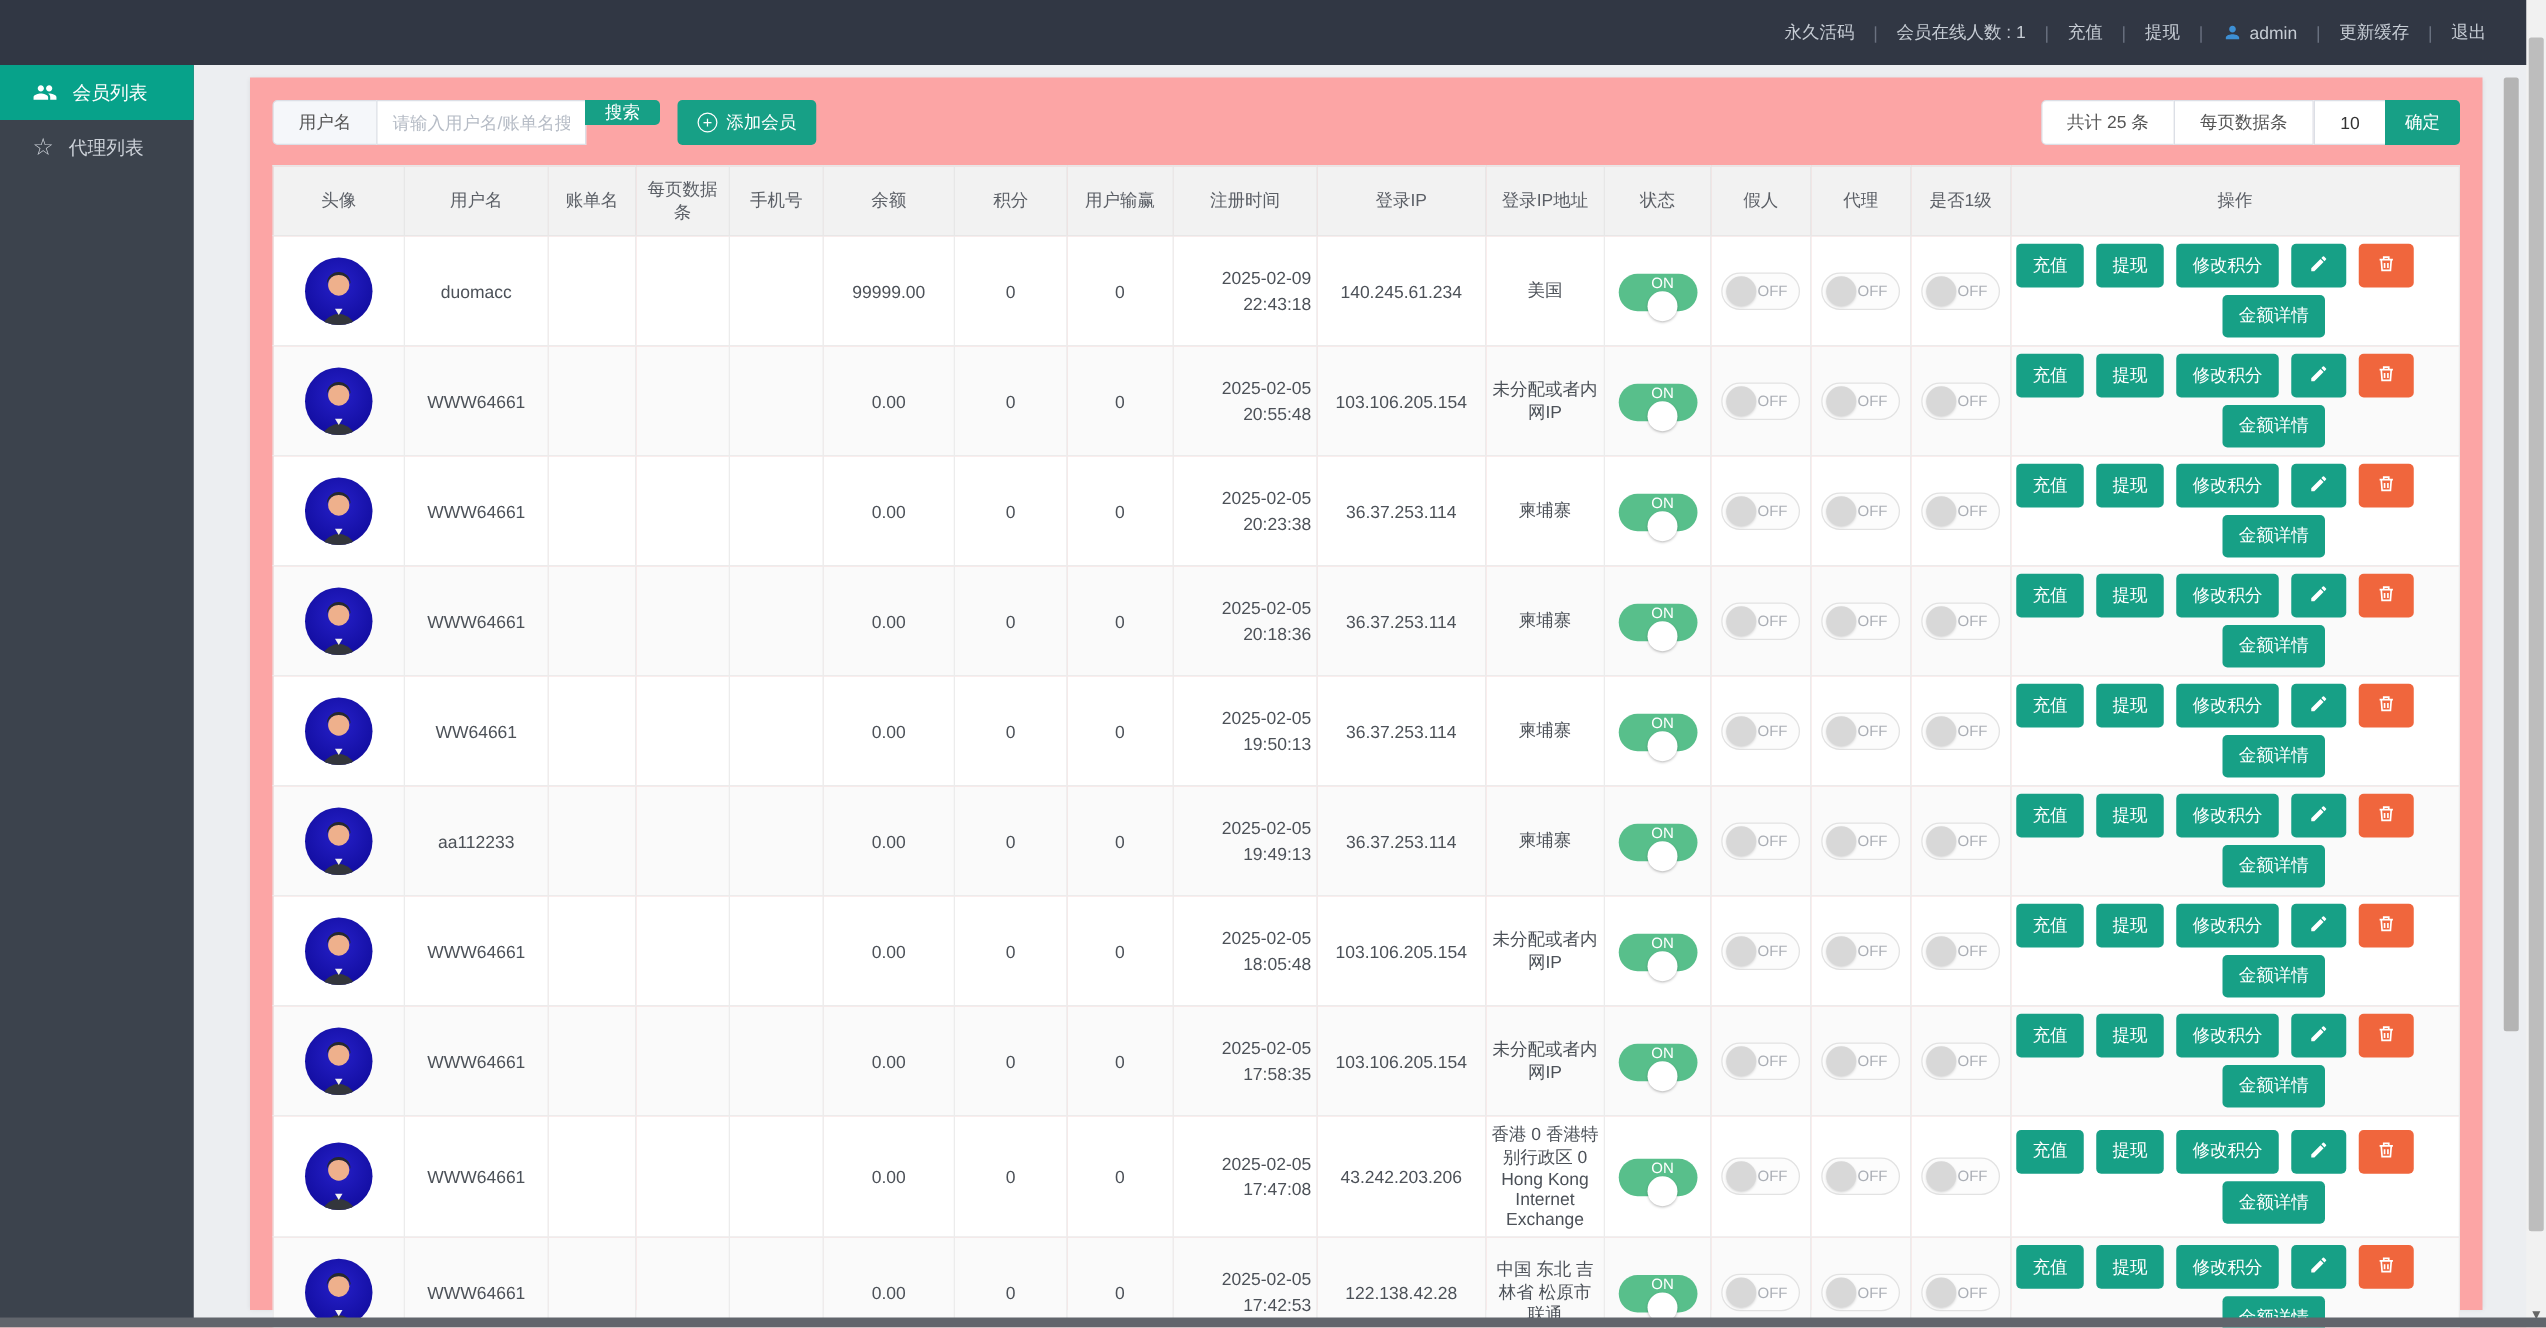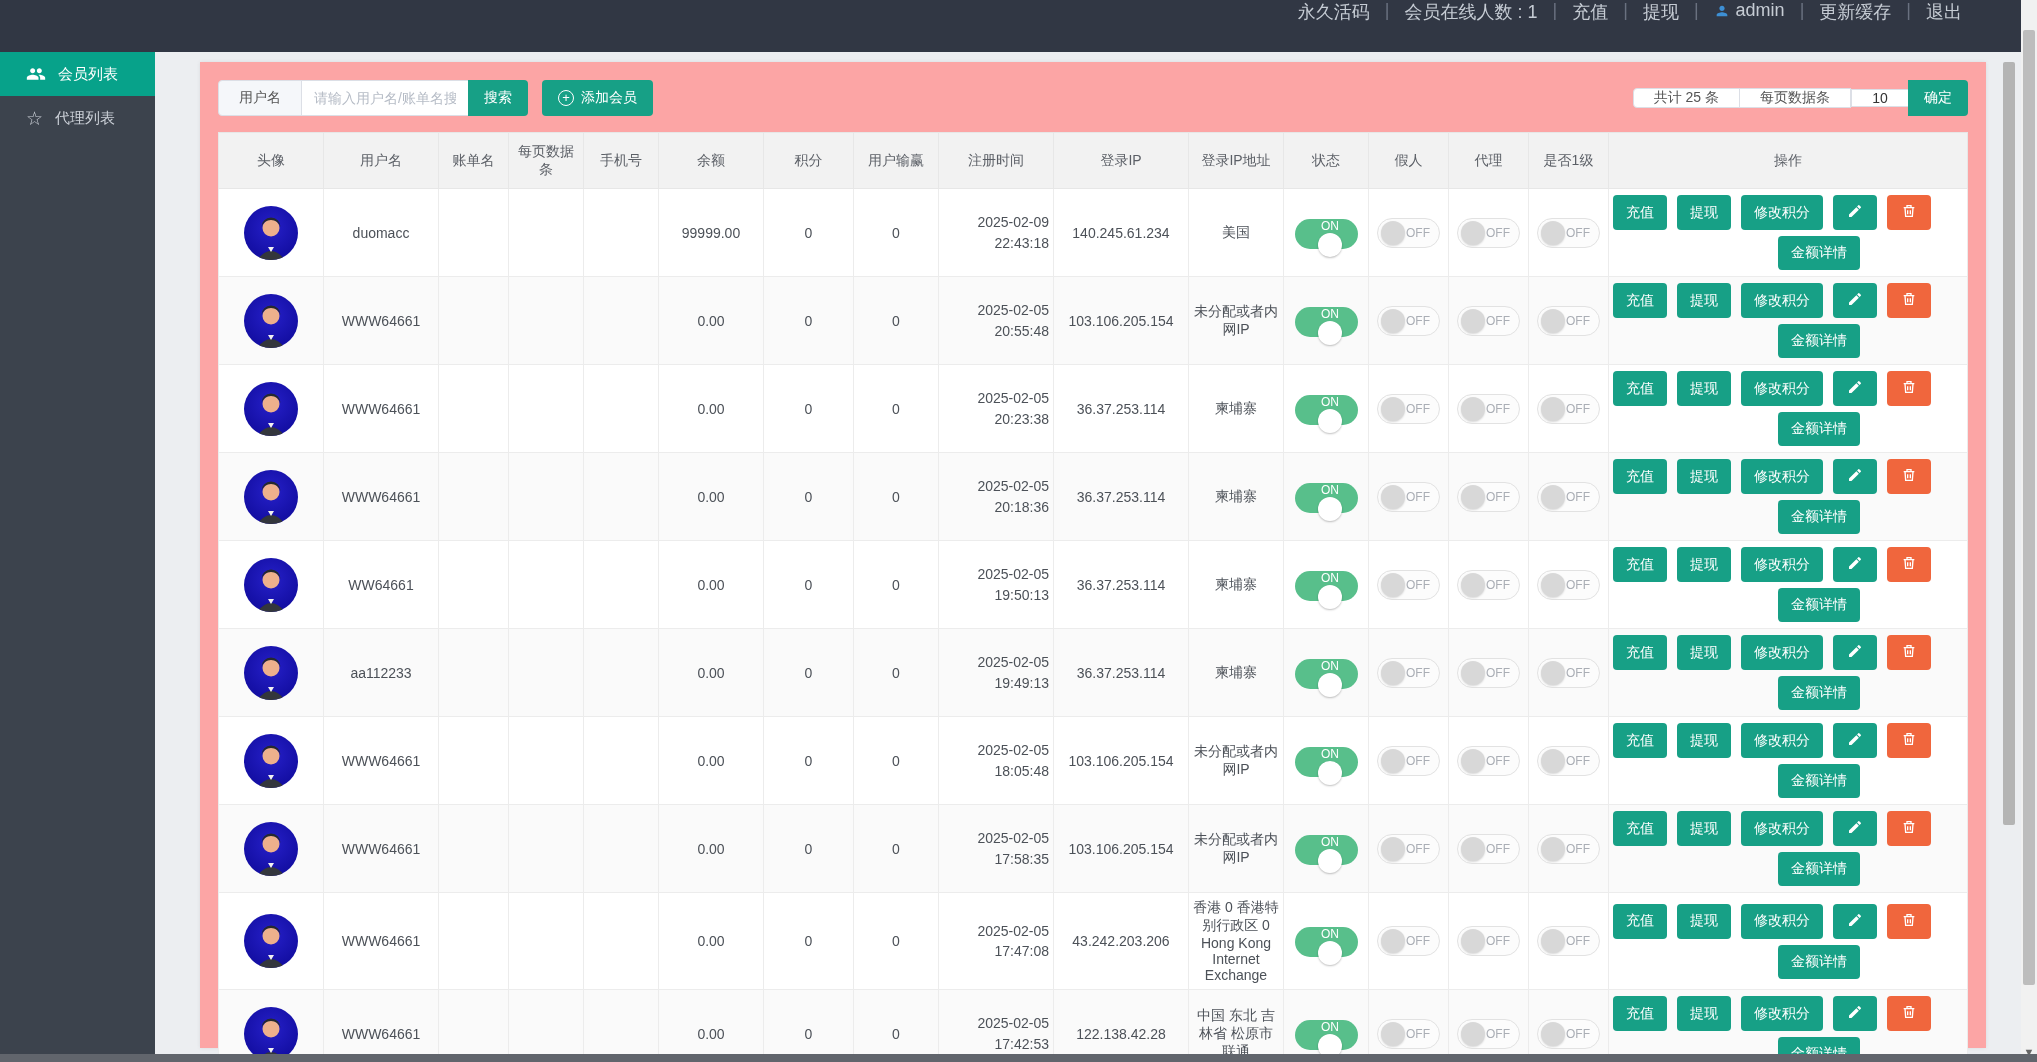--- a/index.html
+++ b/index.html
@@ -8,44 +8,44 @@
     font-family: "Liberation Sans", "DejaVu Sans", sans-serif;
     background:#eceef1;
     position:relative;
     color:#515a6e;
   }
   
   .navbar { position:absolute; top:0; left:0; width:2037px; height:52px; background:#313744; display:flex; z-index:6; }
   .nav-left { display:flex; }
   .nav-item { color:#bfc6cf; font-size:15px; padding:0 23px; display:flex; align-items:center; cursor:pointer; white-space:nowrap; }
   .nav-item.active { background:#474e5d; color:#fff; }
-  .nav-right { margin-left:auto; display:flex; align-items:flex-start; color:#c6ccd4; font-size:18px; padding-right:75px; white-space:nowrap; }
+  .nav-right { margin-left:auto; display:flex; align-items:center; color:#c6ccd4; font-size:14px; padding-right:48px; white-space:nowrap; }
   .nav-right .sep { color:#6a7180; margin:0 15px; }
   .nav-right .nav-link { cursor:pointer; }
   .admin-wrap { display:flex; align-items:center; gap:6px; }
   
   .sidebar { position:absolute; top:52px; left:0; width:155px; height:1003px; background:#3c434d; z-index:5; }
   .side-item { height:44px; display:flex; align-items:center; gap:12px; padding-left:26px; color:#ccd1d8; font-size:15px; cursor:pointer; }
   .side-item.active { background:#07a28a; color:#fff;font-family:Liberation Mono, monospace; }
   .side-item .star { font-size:19px; color:#ccd1d8; line-height:1; }
   
   .panel { position:absolute; left:200px; top:62px; width:1786px; height:986px; background:#fca5a5; padding:18px 18px 0 18px; box-shadow:0 0 4px rgba(0,0,0,.08); }
   
   .toolbar { display:flex; align-items:center; }
   .igroup { display:flex; align-items:stretch; height:36px; }
   .addon { display:flex; align-items:center; padding:0 20px; background:#f5f7fa; border:1px solid #dcdfe6; color:#555; font-size:14px; }
   .addon.first { border-radius:4px 0 0 4px; }
   .addon + .addon, .igroup > *:not(:first-child) { margin-left:-1px; }
   .tb-input { border:1px solid #dcdfe6; padding:0 12px; font-size:14px; color:#333; width:168px; outline:none; background:#fff; }
   .tb-input::placeholder { color:#b6bcc6; }
   .btn { display:inline-flex; align-items:center; justify-content:center; background:#17a086; color:#fff; border:none; border-radius:4px; font-size:14px; cursor:pointer; font-family:inherit; }
-  .btn.attach-right { border-radius:0 4px 4px 0; height:36px; padding:0 16px; }
+  .btn.attach-right { border-radius:0 4px 4px 0; height:20px; padding:0 16px; }
   .add-btn { height:36px; padding:0 16px; margin-left:14px; gap:7px; }
   .plus-circle { width:16px; height:16px; border:1.4px solid #fff; border-radius:50%; display:inline-flex; align-items:center; justify-content:center; font-size:13px; line-height:1; padding-bottom:1px; }
-  .toolbar-right { margin-left:auto; display:flex; height:36px;align-items:center; }
+  .toolbar-right { margin-left:auto; display:flex; height:36px; }
   .addon.white { background:#fff; }
   .num-input { width:58px; text-align:center; }
   .confirm-btn { height:36px; padding:0 16px; border-radius:0 4px 4px 0; margin-left:-1px; }
   
   table { border-collapse:collapse; table-layout:fixed; width:1750px; margin-top:16px; }
   th { background:#f2f2f2; color:#5b5f66; font-weight:normal; font-size:14px; height:56px; border:1px solid #e7e7e7; padding:4px; }
   td { border:1px solid #ececec; text-align:center; font-size:14px; color:#4c5158; height:72px; padding:6px 4px; vertical-align:middle; word-break:break-word; }
   tbody tr:nth-child(even) td { background:#fafafa; }
   tbody tr:nth-child(odd) td { background:#fff; }
   .avatar { width:54px; height:54px; border-radius:50%; margin:0 auto; background:radial-gradient(circle at 50% 40%, #2620c9 0%, #140fa4 70%); overflow:hidden; display:block; }

